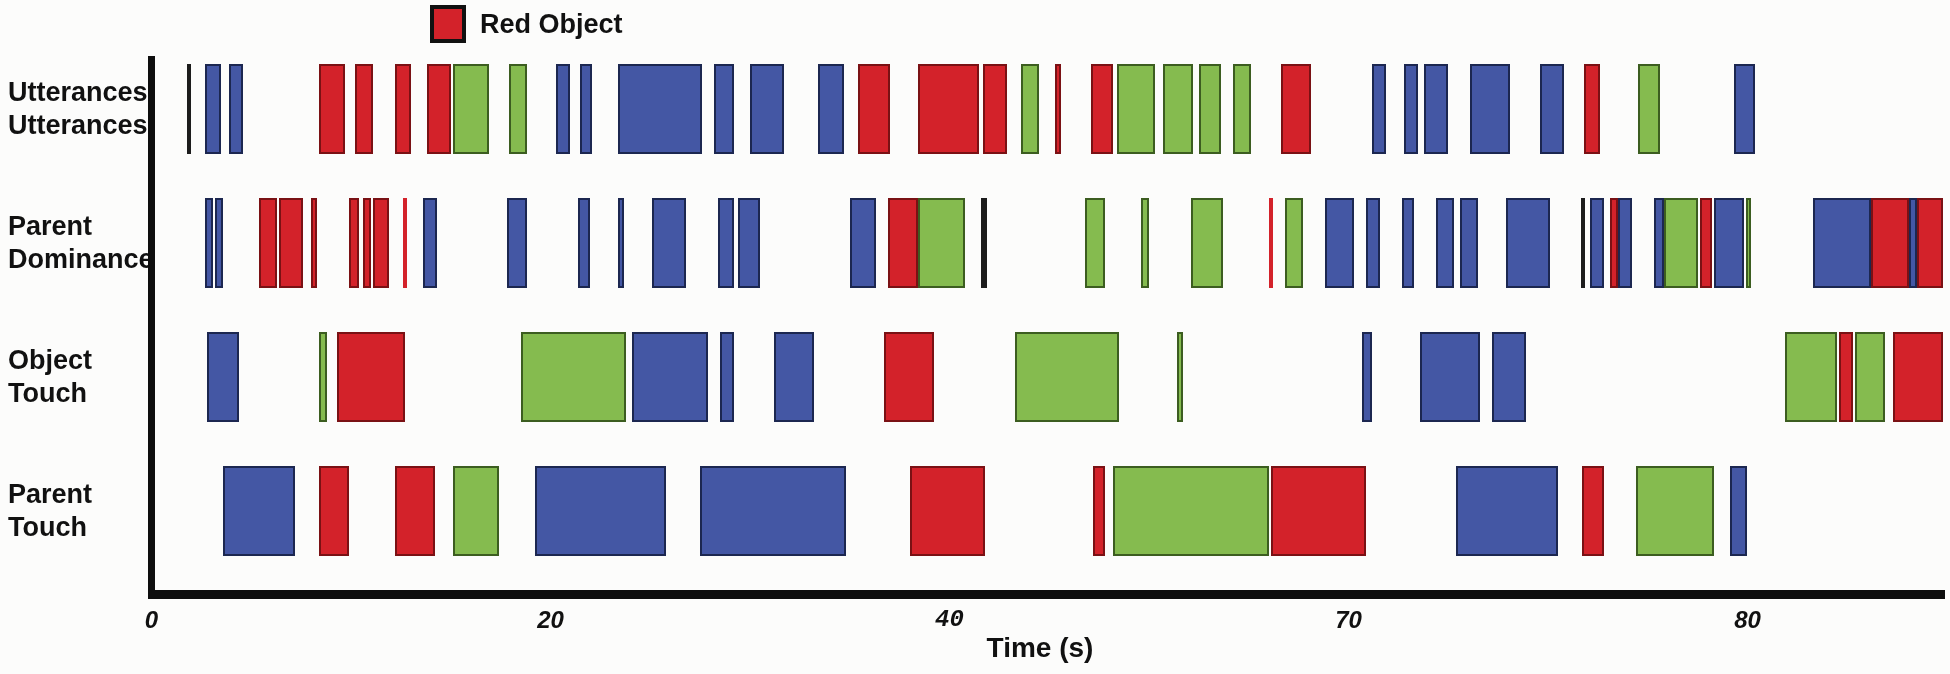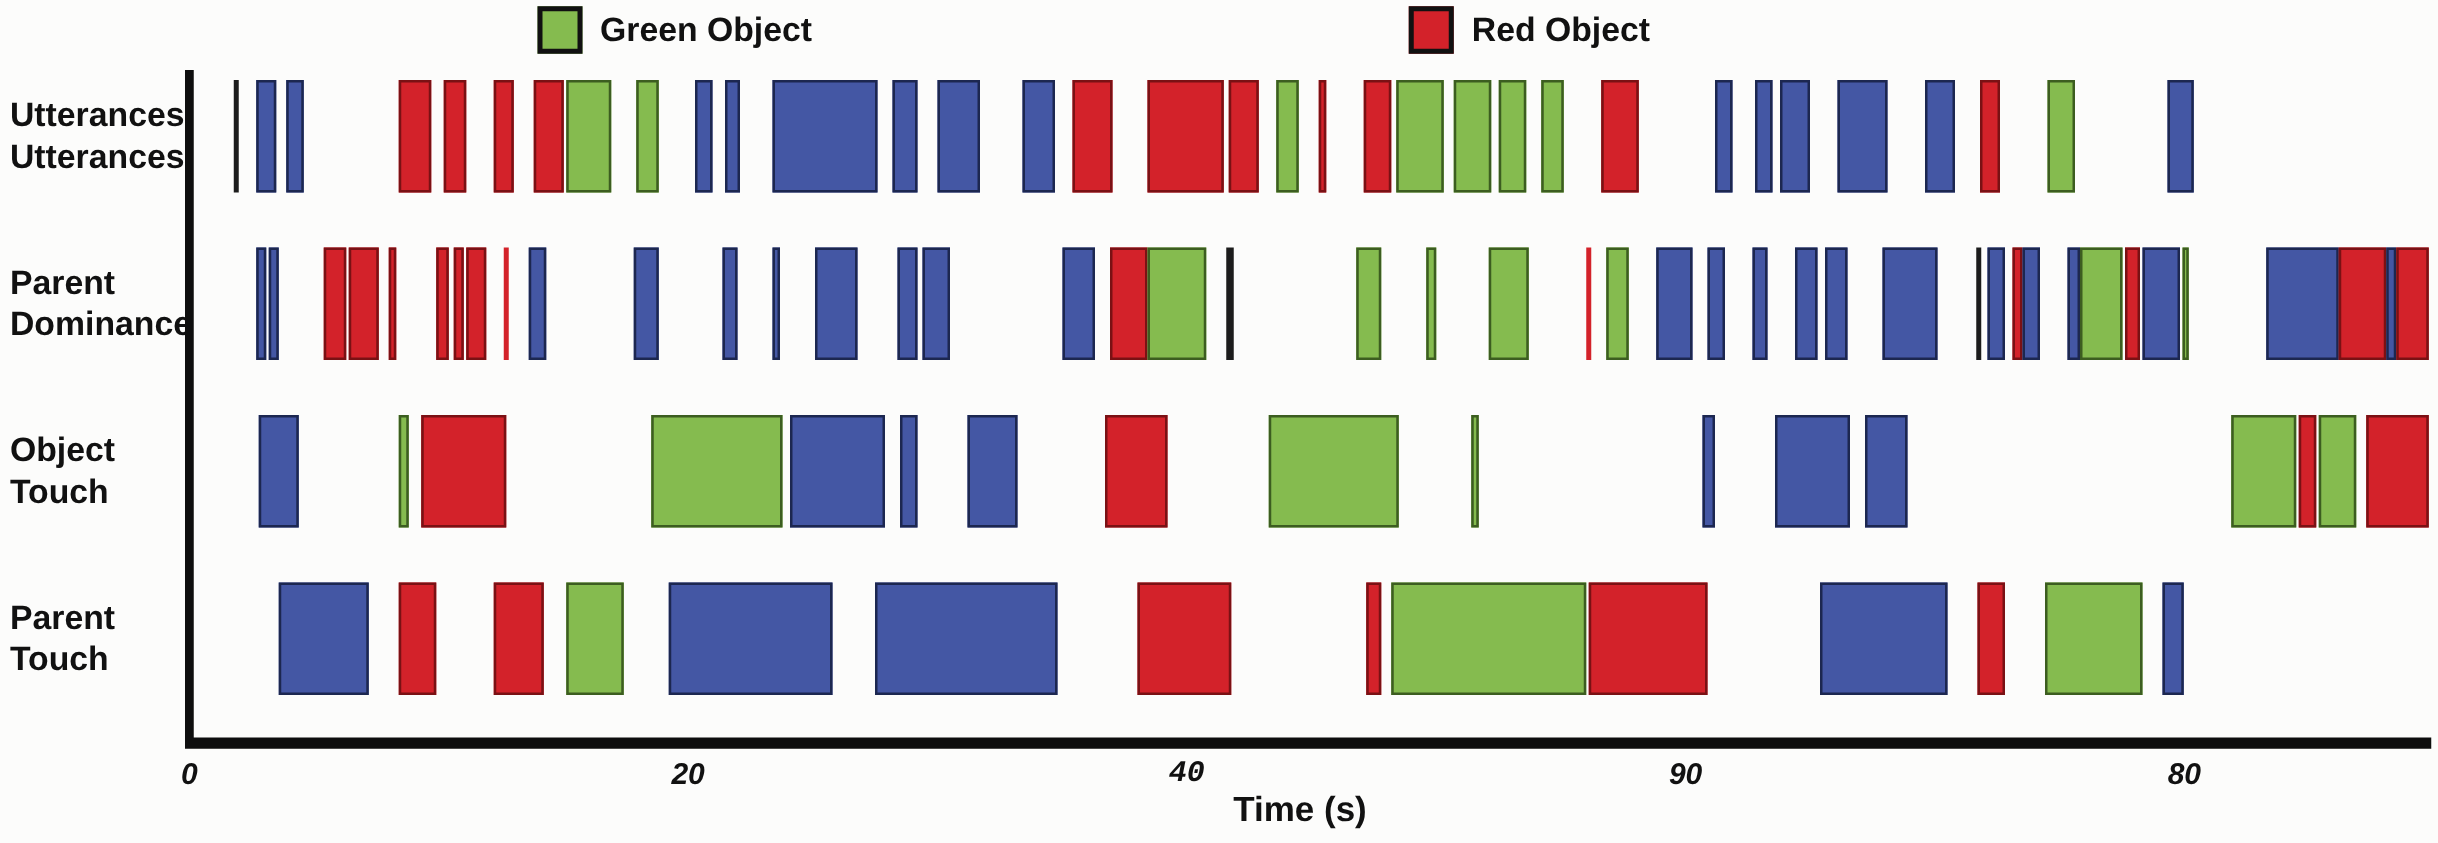--- a/index.html
+++ b/index.html
@@ -29,24 +29,20 @@
   }
   #xlabel{
     position:absolute;left:1040px;top:632px;transform:translateX(-50%);
     font-size:28px;font-weight:bold;color:#111;
   }
 </style>
 </head>
 <body>
 
 <div id="legend">
-    <div class="legend-item">
-      <span class="legend-swatch" style="background: rgb(133, 187, 79);"></span>
-      <span class="legend-label">Green Object</span>
-    </div>
     <div class="legend-item">
       <span class="legend-swatch" style="background: rgb(211, 34, 42);"></span>
       <span class="legend-label">Red Object</span>
     </div>
   </div>
 
 <div id="row-labels">
     <div class="row-label" style="top: 76px;">
       <div>Utterances</div>
       <div>Utterances</div>
@@ -184,17 +180,17 @@
       <div class="bar" style="left: 1581.91px; width: 21.945px; background: rgb(211, 34, 42); border: 2px solid rgb(122, 17, 20);"></div>
       <div class="bar" style="left: 1635.78px; width: 77.805px; background: rgb(133, 187, 79); border: 2px solid rgb(60, 93, 32);"></div>
       <div class="bar" style="left: 1729.54px; width: 17.955px; background: rgb(68, 87, 164); border: 2px solid rgb(28, 39, 80);"></div>
     </div>
   </div>
 
 <div id="ticks">
     <div class="tick-label" style="left: 151.5px;">0</div>
     <div class="tick-label" style="left: 550.5px;">20</div>
     <div class="tick-label" style="left: 949.5px; font-family: Liberation Mono, monospace;">40</div>
-    <div class="tick-label" style="left: 1348.5px;">90</div>
+    <div class="tick-label" style="left: 1348.5px;">70</div>
     <div class="tick-label" style="left: 1747.5px;">80</div>
   </div>
 
 <div id="xlabel">Time (s)</div>
 
 </body></html>

